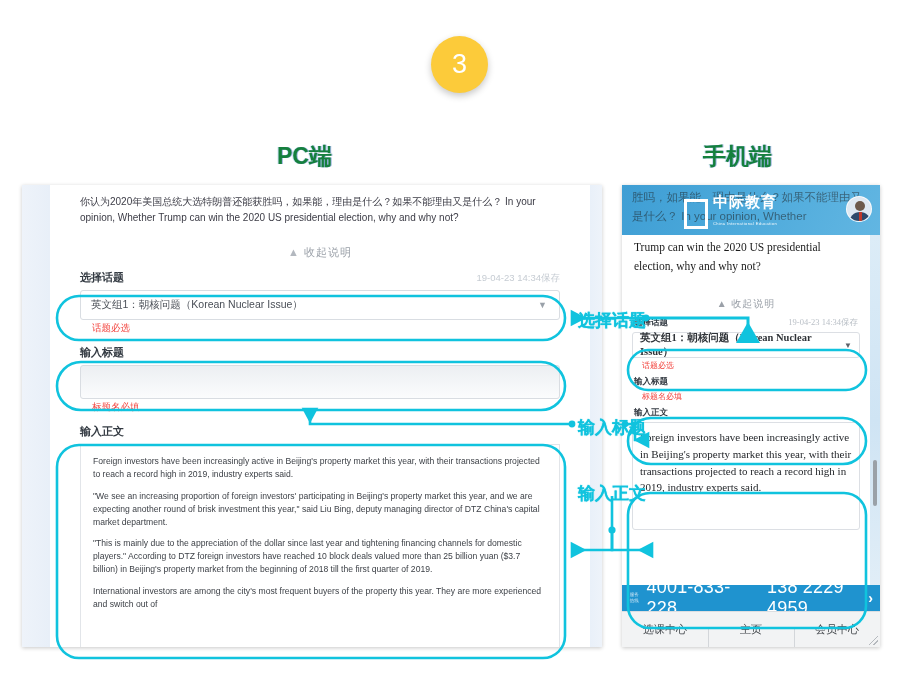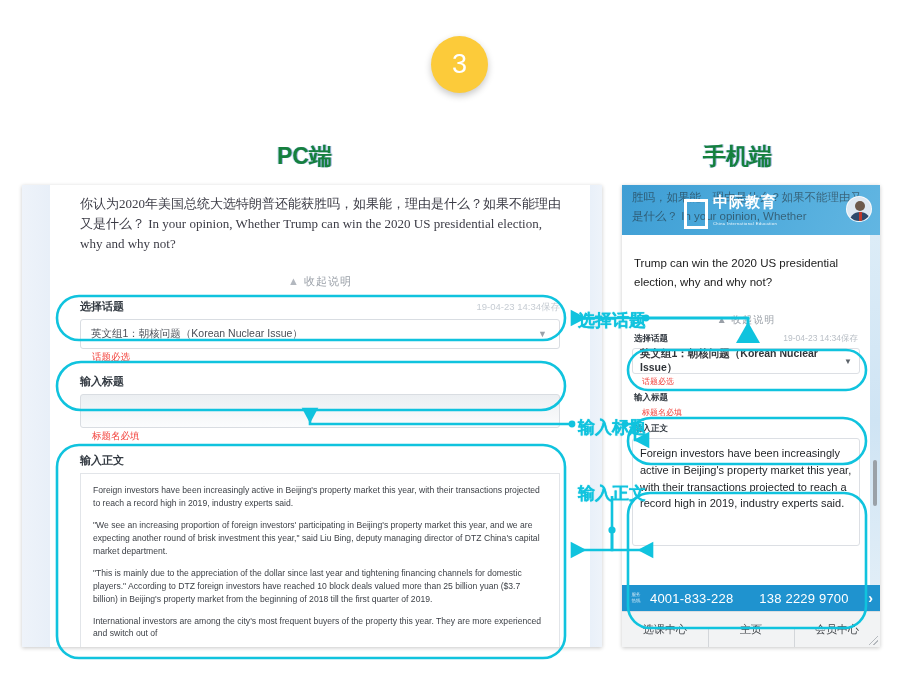--- a/index.html
+++ b/index.html
@@ -42,22 +42,22 @@
     overflow:hidden;
   }
   #pc-gutter-l { position:absolute; left:0; top:0; width:28px; height:100%;
                  background:linear-gradient(to right,#eef3fa,#e8eff8); }
   #pc-gutter-r { position:absolute; right:0; top:0; width:12px; height:100%;
                  background:linear-gradient(to left,#eef3fa,#e9f0f9); }
   #pc-inner { position:absolute; left:28px; top:0; right:12px; bottom:0;
               background:#fff; padding:0 18px; }
 
   .q-text {
-    font-size:13px; color:#3c3c46; line-height:1.55;
-    padding-top:9px; padding-left:12px; padding-right:10px;font-family:Liberation Serif, serif;
+    font-size:10px; color:#3c3c46; line-height:1.55;
+    padding-top:9px; padding-left:12px; padding-right:10px;
   }
   .collapse-row {
     text-align:center; color:#9aa0a8; font-size:11px;
     margin-top:20px; margin-bottom:8px; letter-spacing:1px;
   }
   .collapse-row .chev { font-size:11px; margin-right:4px; color:#b3b8bf; }
 
   .field-label {
     font-size:11px; font-weight:bold; color:#333a42;
     margin:10px 0 5px 12px;
@@ -122,21 +122,21 @@
   }
   #mob-avatar .head { position:absolute; left:8px; top:4px; width:10px; height:10px;
                       border-radius:50%; background:#6d5a4b; }
   #mob-avatar .body { position:absolute; left:2px; top:15px; width:22px; height:14px;
                       border-radius:11px 11px 0 0; background:#2e4a6b; }
   #mob-avatar .tie  { position:absolute; left:11.5px; top:15px; width:3px; height:9px;
                       background:#c0392b; }
 
   #mob-body { position:relative; height:412px; background:#fff; }
   #mob-scroll-area { position:absolute; left:0; top:0; right:10px; bottom:0;
-                     padding:16px 10px; overflow:hidden; }
+                     padding:0 10px; overflow:hidden;font-family:Liberation Serif, serif; }
   #mob-rail { position:absolute; right:0; top:0; width:10px; height:100%;
               background:linear-gradient(to bottom,#dcecf7,#cfe4f4 45%,#e7f1f8); }
   #mob-rail .thumb { position:absolute; right:3px; top:225px; width:4px; height:46px;
                      border-radius:2px; background:#9aa1a8; }
 
   .mob-qtext { font-size:11.5px; line-height:1.62; color:#1b1b1b; padding:3px 2px 0 2px; }
   .mob-collapse { text-align:center; color:#9aa0a8; font-size:10px; margin:22px 0 6px; letter-spacing:1px; }
   .mob-label-row { display:flex; align-items:flex-end; justify-content:space-between; margin:4px 2px 3px 2px; }
   .mob-label { font-size:8.5px; font-weight:bold; color:#333a42; }
   .mob-save  { font-size:8.5px; color:#b9bfc6; }
@@ -157,21 +157,21 @@
     height:108px; overflow:hidden; padding:6px 7px;
     font-size:11px; line-height:1.52; color:#1e2125;
   }
 
   #mob-phonebar {
     position:absolute; left:0; bottom:36px; width:100%; height:26px;
     background:#1f93cf; display:flex; align-items:center; color:#fff;
   }
   #mob-phonebar .pb-icon { width:20px; margin-left:4px; font-size:4.5px; line-height:1.25;
                            color:#cfe7f6; text-align:center; }
-  #mob-phonebar .pnum { font-size:13px; letter-spacing:.2px; }
+  #mob-phonebar .pnum { font-size:18px; letter-spacing:.2px; }
   #mob-phonebar .pnum.a { margin-left:4px; }
   #mob-phonebar .pnum.b { margin-left:26px; }
   #mob-phonebar .arrow { margin-left:auto; margin-right:7px; font-size:14px; font-weight:bold; }
 
   #mob-tabbar {
     position:absolute; left:0; bottom:0; width:100%; height:36px;
     background:#f2f3f4; border-top:1px solid #dcdee1;
     display:flex; align-items:center;
   }
   #mob-tabbar .tab { flex:1; text-align:center; font-size:11px; color:#3f4348;
@@ -287,21 +287,21 @@
       <div class="mob-field-label">输入标题</div>
       <div class="mob-err">标题名必填</div>
 
       <div class="mob-field-label">输入正文</div>
       <div class="mob-textarea">Foreign investors have been increasingly active in Beijing's property market this year, with their transactions projected to reach a record high in 2019, industry experts said.</div>
     </div>
 
     <div id="mob-phonebar">
       <span class="pb-icon">服务<br>热线</span>
       <span class="pnum a">4001-833-228</span>
-      <span class="pnum b">138 2229 9700</span>
+      <span class="pnum b">138 2229 4959</span>
       <span class="arrow">›</span>
     </div>
 
     <div id="mob-tabbar">
       <div class="tab">选课中心</div>
       <div class="tab">主页</div>
       <div class="tab">会员中心</div>
     </div>
     <div id="mob-resize"></div>
   </div>

